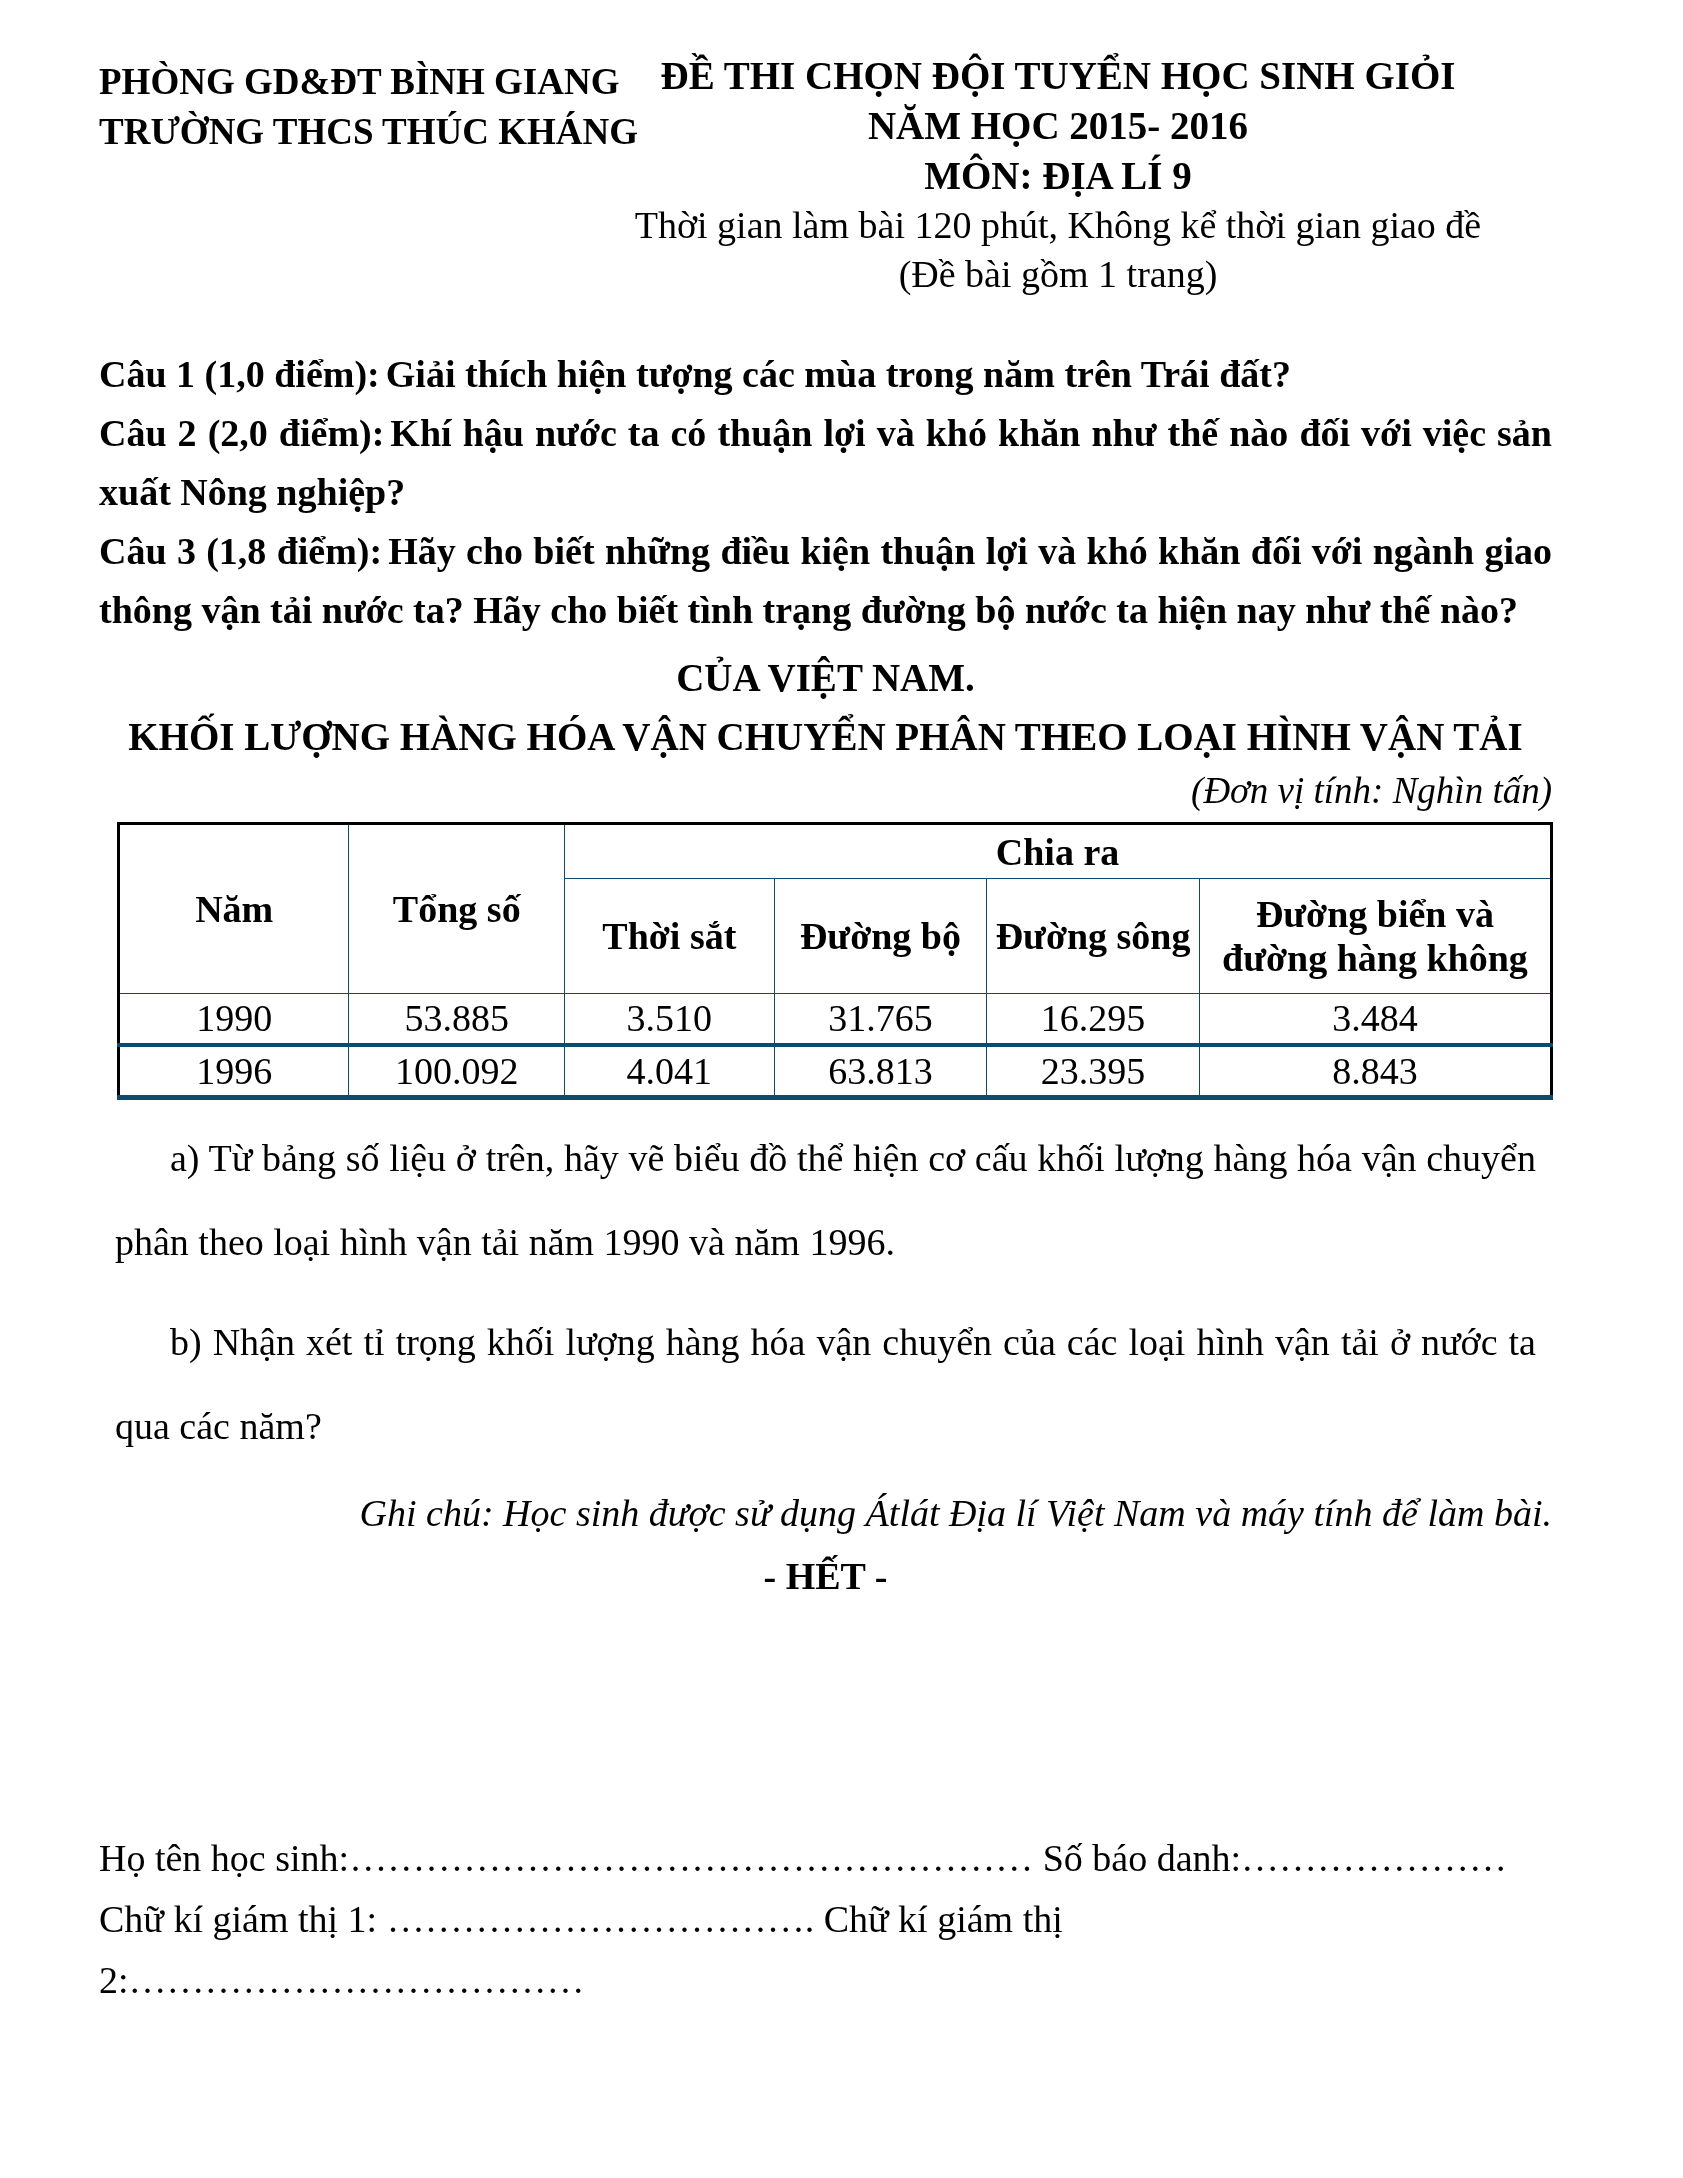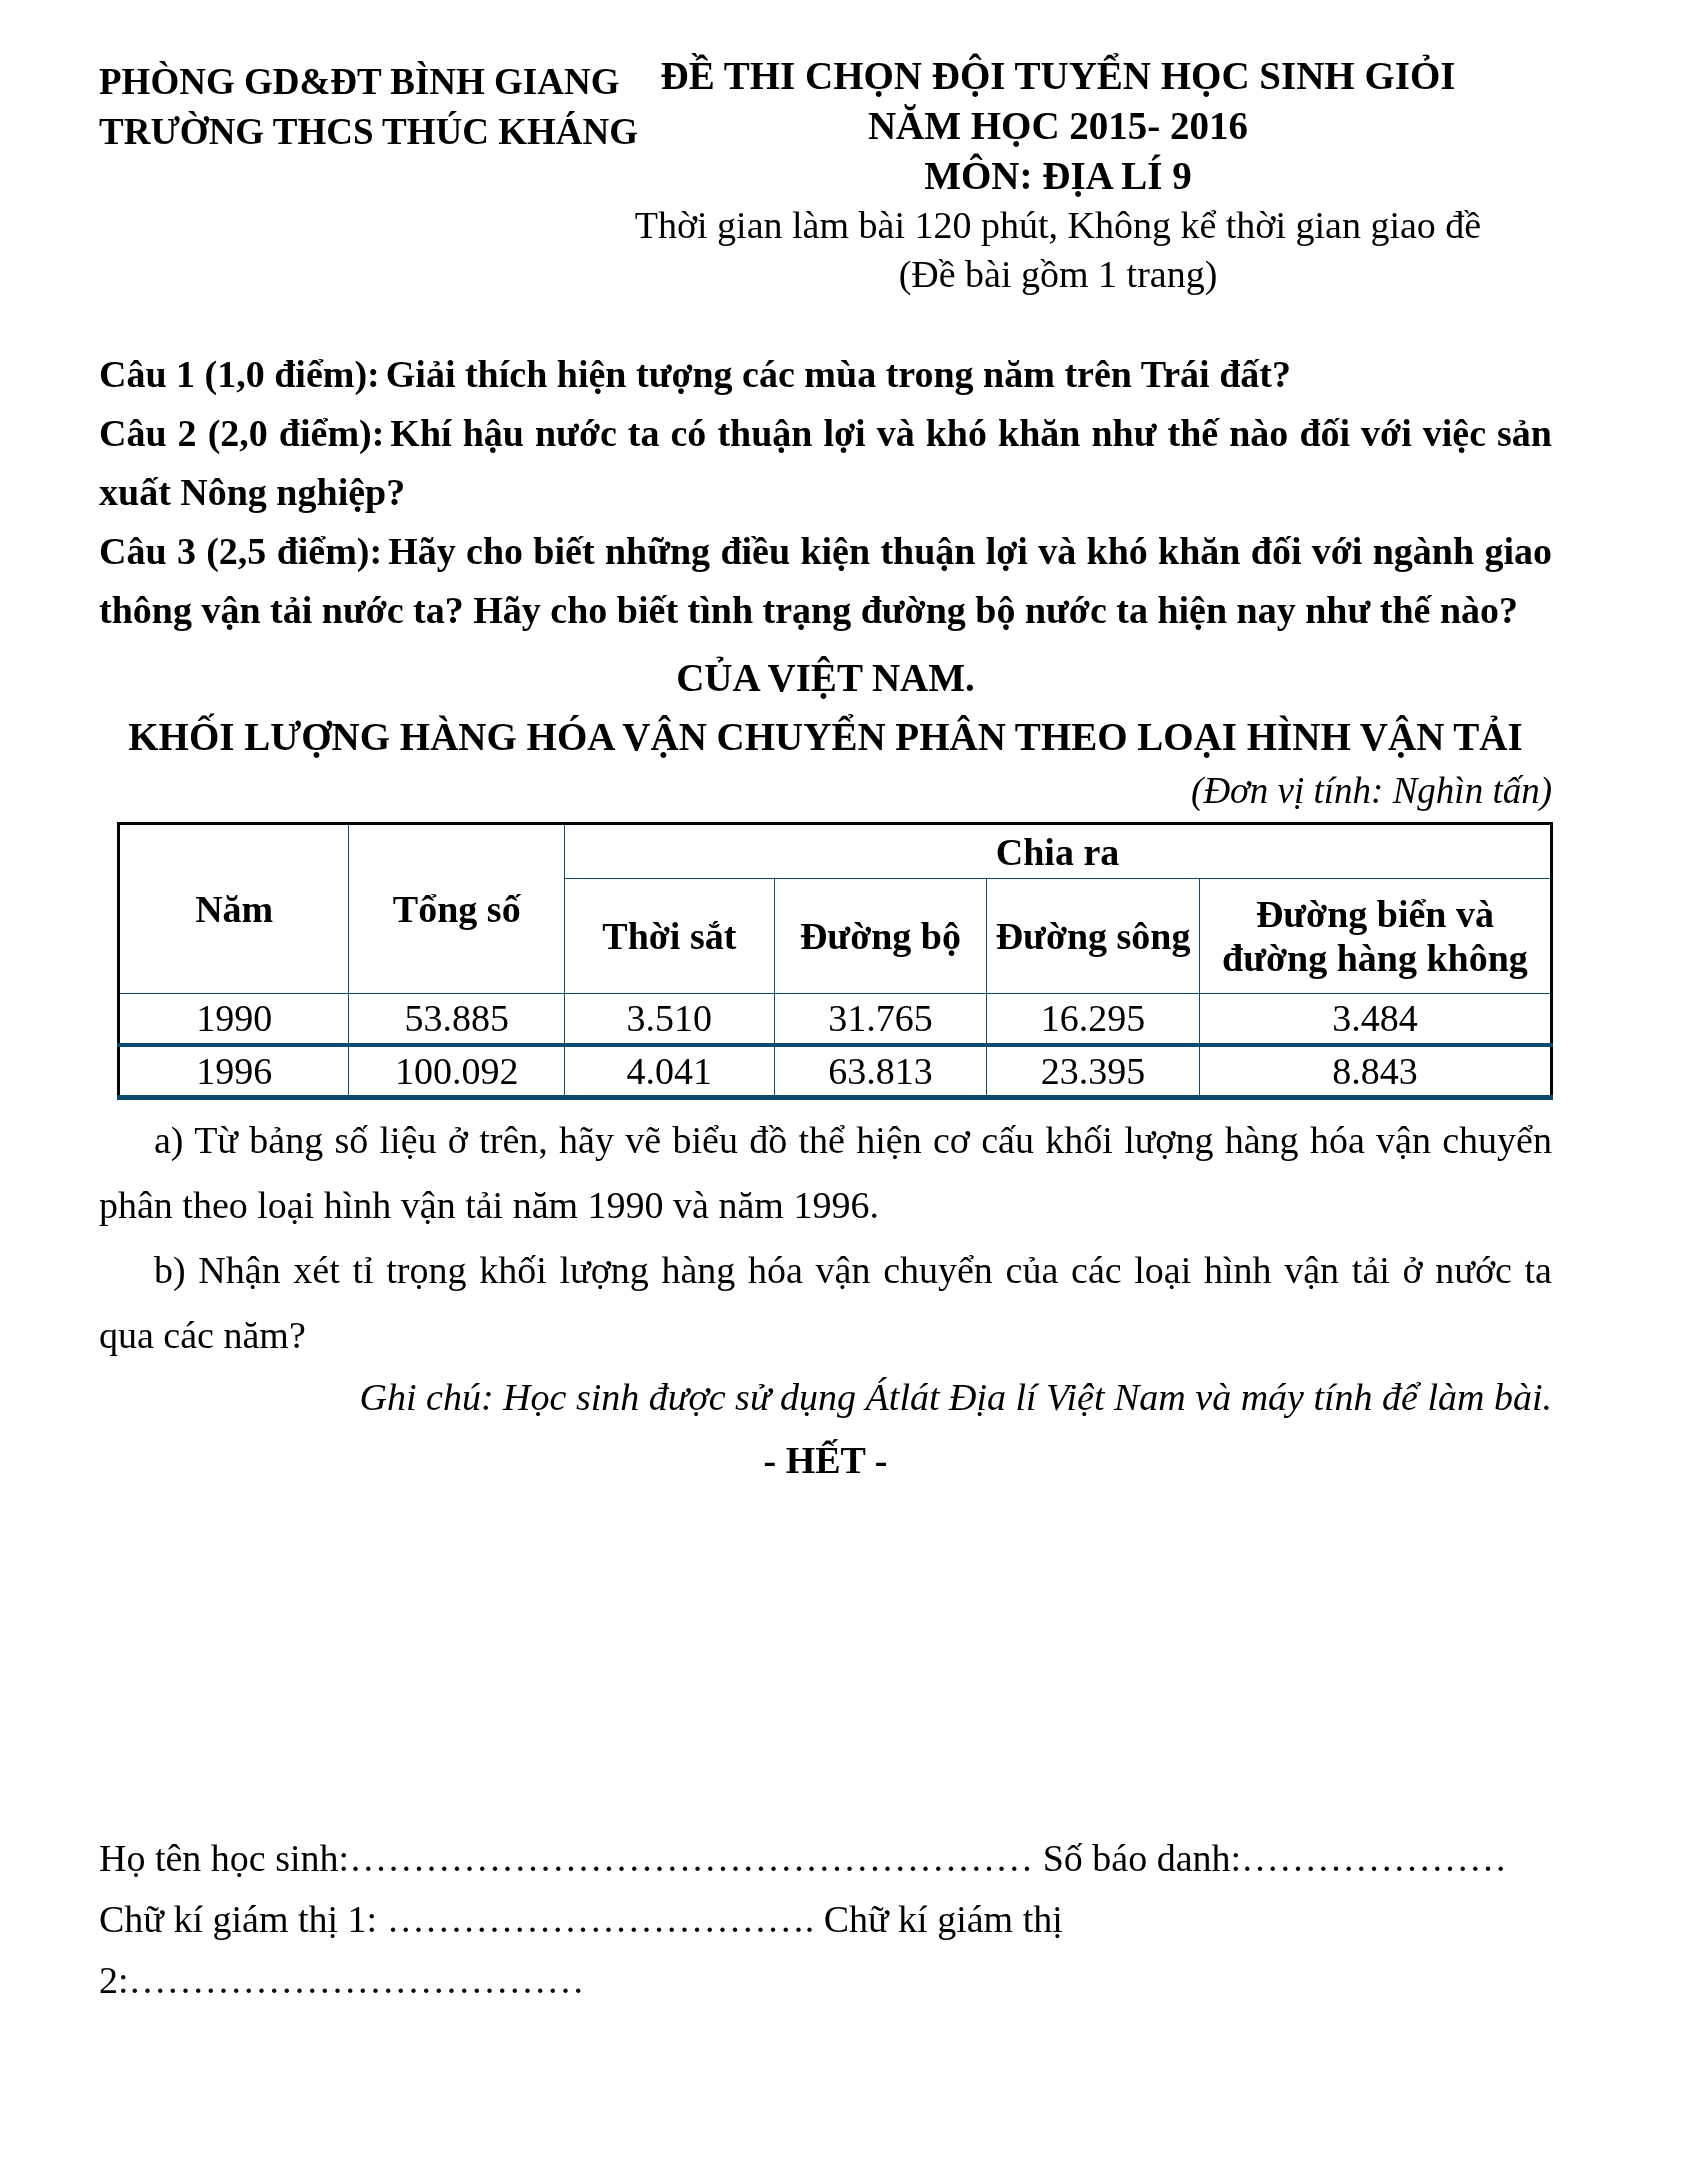--- a/index.html
+++ b/index.html
@@ -54,21 +54,21 @@
     padding: 2px 6px;
   }
   td.hdr { font-weight: bold; }
   tr.h1 { height: 55px; }
   tr.h2 { height: 115px; }
   tr.dr { height: 51px; }
   tr.dr2 td { border-top-width: 4px; border-bottom-width: 5px; }
 
   
   .tasks { margin-top: 8px; }
-  .task { margin: 0; text-align: justify; text-indent: 55px; line-height: 65px; }
+  .task { margin: 16px; text-align: justify; text-indent: 55px; line-height: 84px; }
 
   .note-line { text-align: right; font-style: italic; line-height: 59px; }
   .end-marker { text-align: center; font-weight: bold; line-height: 59px; margin-top: 4px; }
 
   
   .footer {
     position: absolute;
     left: 99px;
     right: 130px;
     top: 1828px;
@@ -93,21 +93,21 @@
         <div class="hb">NĂM HỌC 2015- 2016</div>
         <div class="hb">MÔN: ĐỊA LÍ 9</div>
         <div class="hn">Thời gian làm bài 120 phút, Không kể thời gian giao đề</div>
         <div class="hn">(Đề bài gồm 1 trang)</div>
       </div>
     </div>
 
     <div class="questions">
       <p class="q"><b>Câu 1 (1,0 điểm):</b><span>Giải thích hiện tượng các mùa trong năm trên Trái đất?</span></p>
       <p class="q"><b>Câu 2 (2,0 điểm):</b><span>Khí hậu nước ta có thuận lợi và khó khăn như thế nào đối với việc sản xuất Nông nghiệp?</span></p>
-      <p class="q"><b>Câu 3 (2,5 điểm):</b><span>Hãy cho biết những điều kiện thuận lợi và khó khăn đối với ngành giao thông vận tải nước ta? Hãy cho biết tình trạng đường bộ nước ta hiện nay như thế nào?</span></p>
+      <p class="q"><b>Câu 3 (1,8 điểm):</b><span>Hãy cho biết những điều kiện thuận lợi và khó khăn đối với ngành giao thông vận tải nước ta? Hãy cho biết tình trạng đường bộ nước ta hiện nay như thế nào?</span></p>
     </div>
 
     <div class="tbl-title">
       <div>CỦA VIỆT NAM.</div>
       <div>KHỐI LƯỢNG HÀNG HÓA VẬN CHUYỂN PHÂN THEO LOẠI HÌNH VẬN TẢI</div>
     </div>
     <div class="unit-note">(Đơn vị tính: Nghìn tấn)</div>
 
     <table class="data-table">
       <colgroup>

